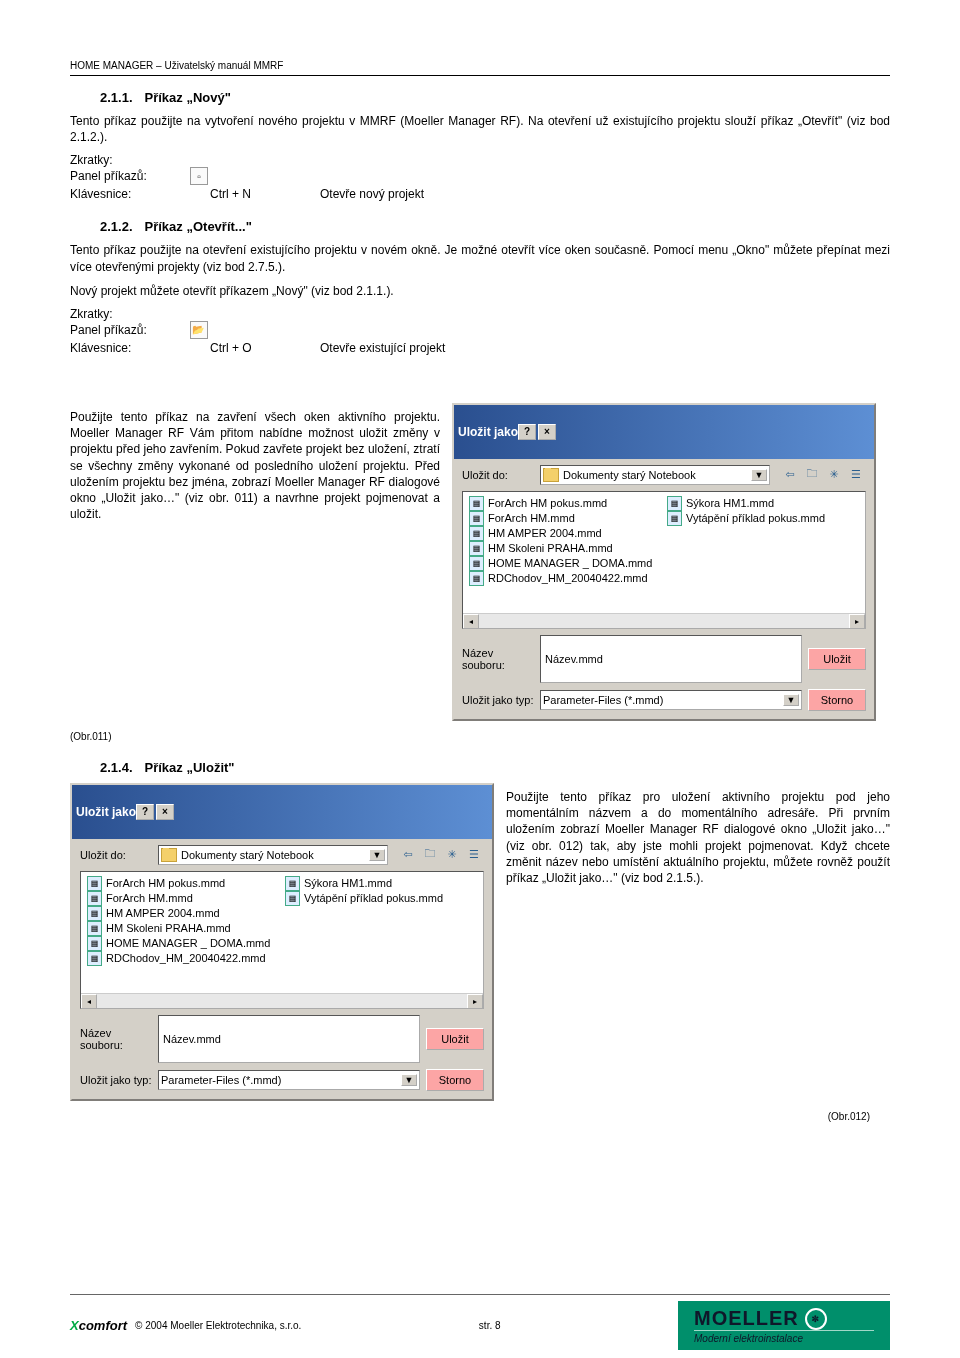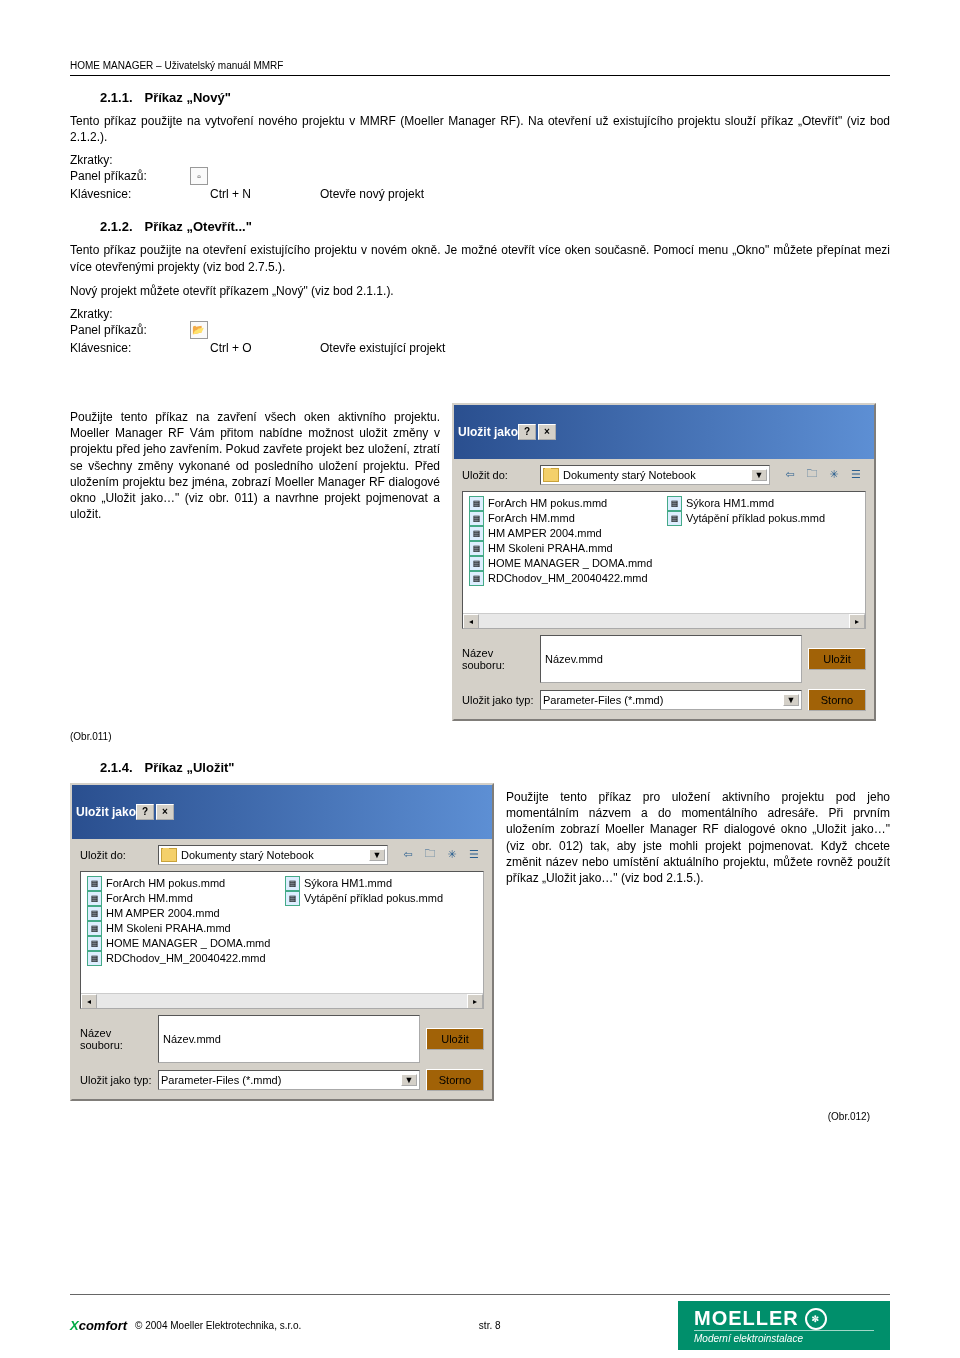--- a/index.html
+++ b/index.html
@@ -84,33 +84,33 @@
   .file-item { display: flex; align-items: center; gap: 4px; font-size: 11px; white-space: nowrap; }
   .file-icon { width: 13px; height: 13px; display:inline-flex; align-items:center; justify-content:center; border:1px solid #4a8; background:#def; font-size:8px; }
   .scrollbar-h {
     position:absolute; bottom:0; left:0; right:0; height:14px; background:#e8e8e8;
     display:flex; justify-content:space-between; border-top:1px solid #ccc;
   }
   .scrollbar-h .sbtn { width:14px; height:14px; background:#d4d0c8; border:1px outset #fff; font-size:8px; display:flex; align-items:center; justify-content:center; }
   .form-row { display:flex; align-items:center; gap:6px; margin-top:6px; }
   .form-row .lbl { flex:0 0 72px; }
   .text-input { flex:1; background:#fff; border:1px inset #aaa; height:18px; padding:14px 4px; display:flex; align-items:center; }
-  .dlg-btn { width:56px; height:20px; background:#a16207; border:1px outset #fff; text-align:center; font-size:11px; display:inline-flex; align-items:center; justify-content:center; }
+  .dlg-btn { width:56px; height:20px; background:#fca5a5; border:1px outset #fff; text-align:center; font-size:11px; display:inline-flex; align-items:center; justify-content:center; }
   .obr { font-size: 10px; margin: 10px 0 18px 0; }
   .footer {
     position:absolute; bottom:30px; left:70px; right:70px;
     display:flex; align-items:center; justify-content:space-between;
     border-top:1px solid #666; padding-top:6px;
   }
   .footer .left-f { display:flex; align-items:center; gap:8px; font-size:10px; }
   .xcomfort { font-weight:bold; font-style:italic; font-size:13px; }
   .xcomfort .x { color:#0a4; }
   .footer .page-num { font-size:10px; }
   .moeller-box {
-    background:#008f6b; color:#ffffff; padding:6px 16px;
+    background:#008f6b; color:#0f172a; padding:6px 16px;
     display:flex; flex-direction:column; align-items:flex-start;
     min-width:180px;
   }
   .moeller-logo { font-weight:bold; font-size:20px; letter-spacing:1px; display:flex; align-items:center; gap:6px;}
   .moeller-logo .circ { width:18px; height:18px; border:2px solid #fff; border-radius:50%; display:inline-flex; align-items:center; justify-content:center; font-size:9px; }
   .moeller-sub { font-size:10px; font-style:italic; border-top:1px solid #a0d8c8; padding-top:2px; width:100%; }
   .folder-icon { width:14px; height:12px; background:#f4d06a; border:1px solid #c9a23a; display:inline-block; position:relative; }
   .folder-icon:before { content:""; position:absolute; top:-4px; left:0; width:6px; height:3px; background:#f4d06a; border:1px solid #c9a23a; border-bottom:none; }
   .spacer-big { height: 30px; }
 </style>

